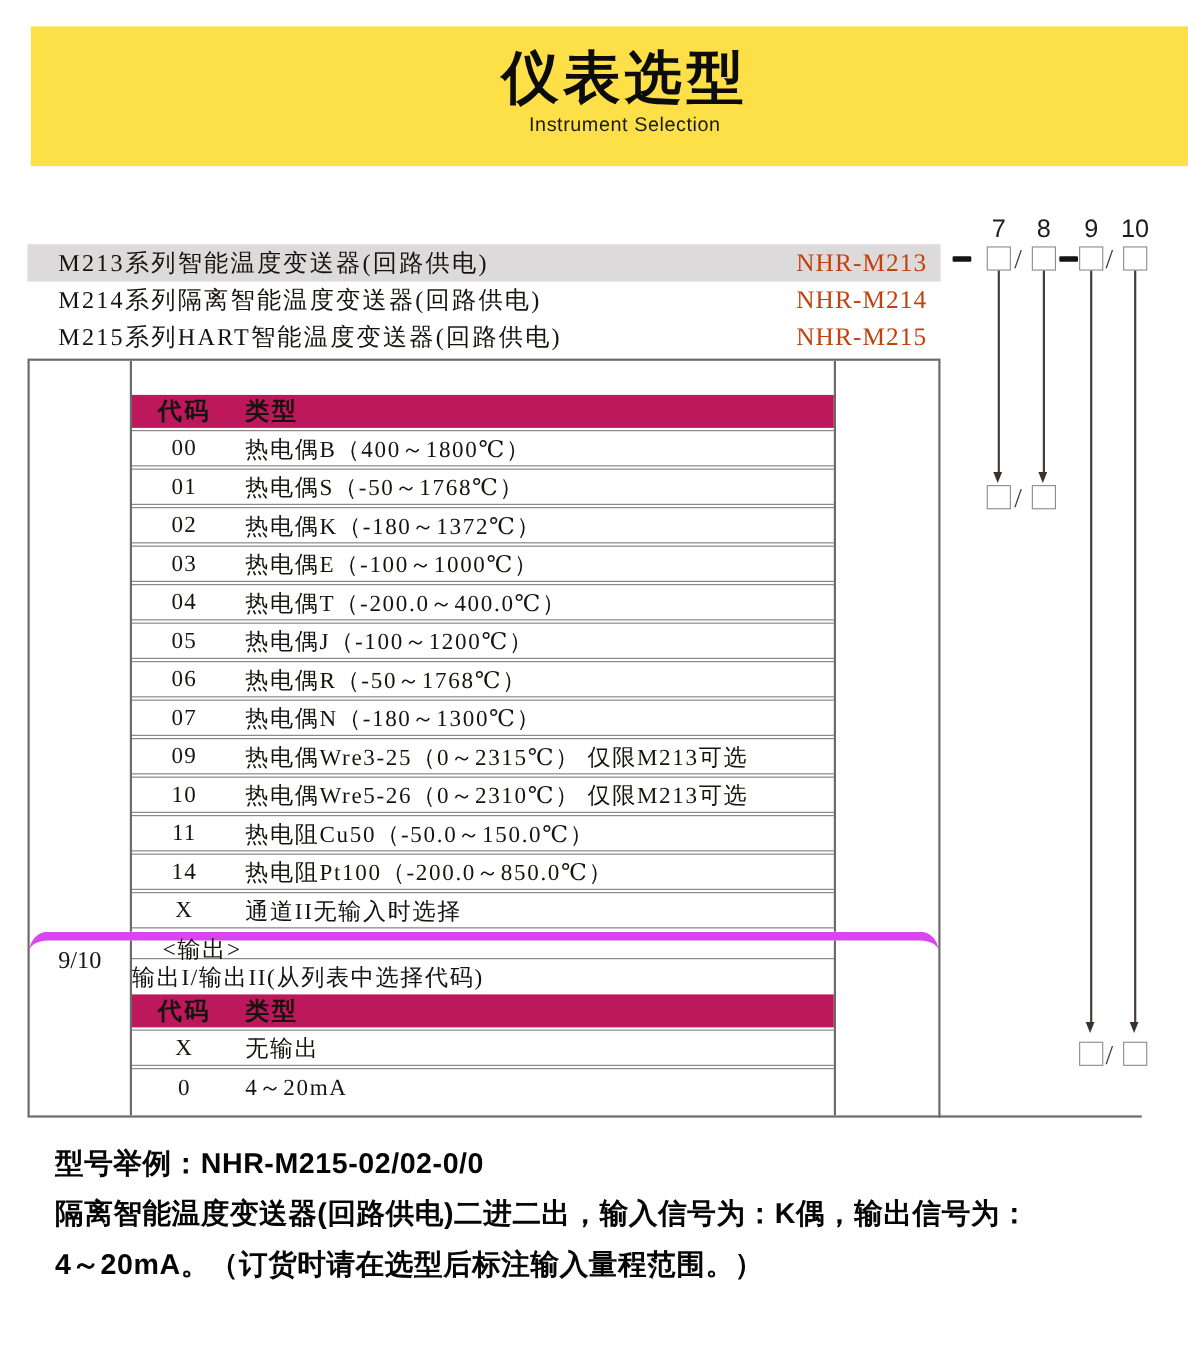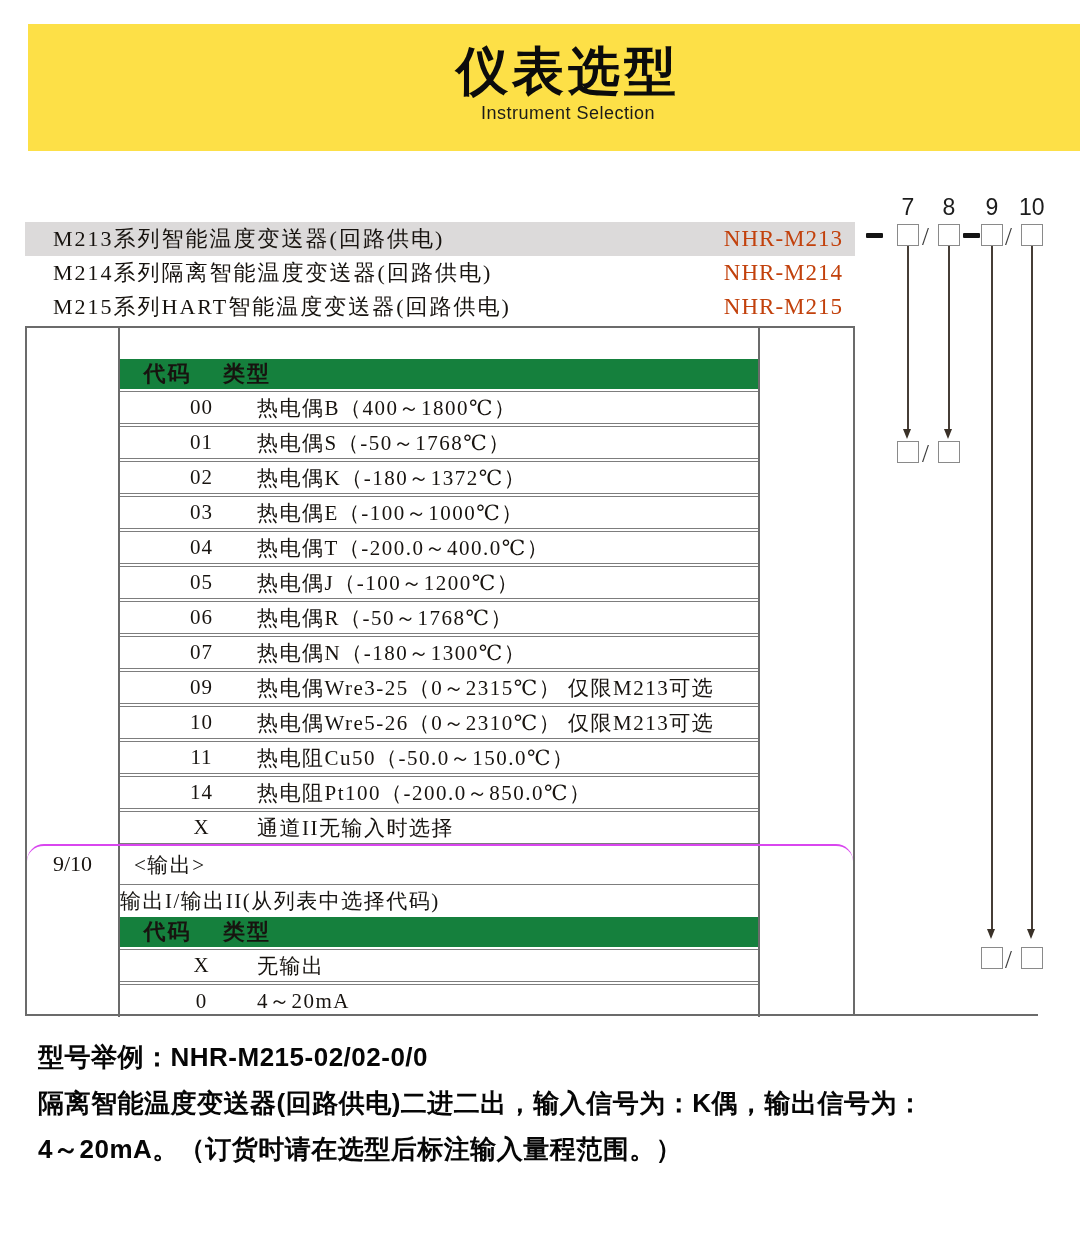--- a/index.html
+++ b/index.html
@@ -19,56 +19,56 @@
   .series-row{height:34px;display:flex;align-items:center;justify-content:space-between;}
   .series-row.hl{background:#dcdada;}
   .series-name{padding-left:8px;font-size:22px;letter-spacing:2px;color:#17130f;margin-left:20px;}
   .series-code{padding-right:12px;font-size:23px;letter-spacing:1px;color:#c2410c;}
 
   
   .sel-table{position:absolute;left:25px;top:326px;width:830px;height:690px;
              border:2px solid #6b6b6b;box-sizing:border-box;display:flex;flex-direction:column;}
   .sec{display:flex;}
   .sec1{height:519px;}
-  .sec2{flex:1;border-top:2px solid #d946ef;border-radius:17px;}
+  .sec2{flex:1;border-top:8px solid #d946ef;border-radius:17px;}
   .lbl-col{width:93px;border-right:2px solid #6b6b6b;box-sizing:border-box;flex:none;
            text-align:center;font-size:22px;padding-top:5px;color:#17130f;}
   .inner-col{width:640px;border-right:2px solid #6b6b6b;box-sizing:border-box;flex:none;}
   .spacer-col{flex:1;}
   .sec1 .inner-col{padding-top:31px;}
-  .ghead{height:30px;background:#15803d;display:flex;align-items:center;
+  .ghead{height:30px;background:#be185d;display:flex;align-items:center;
          font-weight:bold;font-size:22px;letter-spacing:2px;color:#17130f;}
   .ghead .c-code{width:95px;text-align:center;flex:none;}
   .ghead .c-type{padding-left:8px;}
   .trow{height:33px;margin-top:2px;border-top:1.5px solid #7d7d7d;border-bottom:1.5px solid #7d7d7d;
         box-sizing:border-box;display:flex;align-items:center;font-size:21px;color:#17130f;}
-  .trow .c-code{width:95px;text-align:center;flex:none;letter-spacing:1px;margin-left:34px;}
+  .trow .c-code{width:95px;text-align:center;flex:none;letter-spacing:1px;}
   .trow .c-type{padding-left:8px;letter-spacing:1.5px;white-space:nowrap;}
-  .orow-title{height:39px;border-bottom:1.5px solid #7d7d7d;box-sizing:border-box;
-              display:flex;align-items:center;font-size:21px;letter-spacing:1.5px;padding-left:14px;}
+  .orow-title{height:17px;border-bottom:1.5px solid #7d7d7d;box-sizing:border-box;
+              display:flex;align-items:center;font-size:21px;letter-spacing:1.5px;padding-left:28px;}
   .orow-sub{height:32px;display:flex;align-items:center;font-size:21px;letter-spacing:1.5px;padding-left:0;}
   .sec2 .ghead{margin-bottom:2px;}
   .sec2 .trow.last{border-bottom:none;}
 
   
   .bottom-ext{position:absolute;left:853px;top:1014px;width:185px;height:2px;background:#6b6b6b;}
 
   
   .pin-label{position:absolute;top:194px;width:24px;text-align:center;
              font-family:"Liberation Sans","DejaVu Sans",sans-serif;font-size:23px;color:#1c1c1c;}
   .selbox{position:absolute;width:22px;height:22px;border:1.5px solid #8a8a8a;
           box-sizing:border-box;background:#ffffff;}
   .slash{position:absolute;font-size:25px;color:#3d3d3d;font-family:"Liberation Serif","DejaVu Serif",serif;}
   .dash{position:absolute;width:17px;height:5px;background:#141414;border-radius:1px;}
   .vline{position:absolute;width:1.5px;background:#463d36;}
   .arrow-head{position:absolute;width:0;height:0;border-left:4.5px solid transparent;
               border-right:4.5px solid transparent;border-top:10px solid #3a3128;}
 
   
-  .example{position:absolute;left:38px;top:1034px;width:1010px;
+  .example{position:absolute;left:50px;top:1034px;width:1010px;
            font-family:"Liberation Sans","DejaVu Sans",sans-serif;
            font-weight:bold;font-size:26px;line-height:46px;color:#060606;letter-spacing:0.5px;}
 </style>
 </head>
 <body>
 
 <div class="title-band">
   <div class="title-cn">仪表选型</div>
   <div class="title-en">Instrument Selection</div>
 </div>

